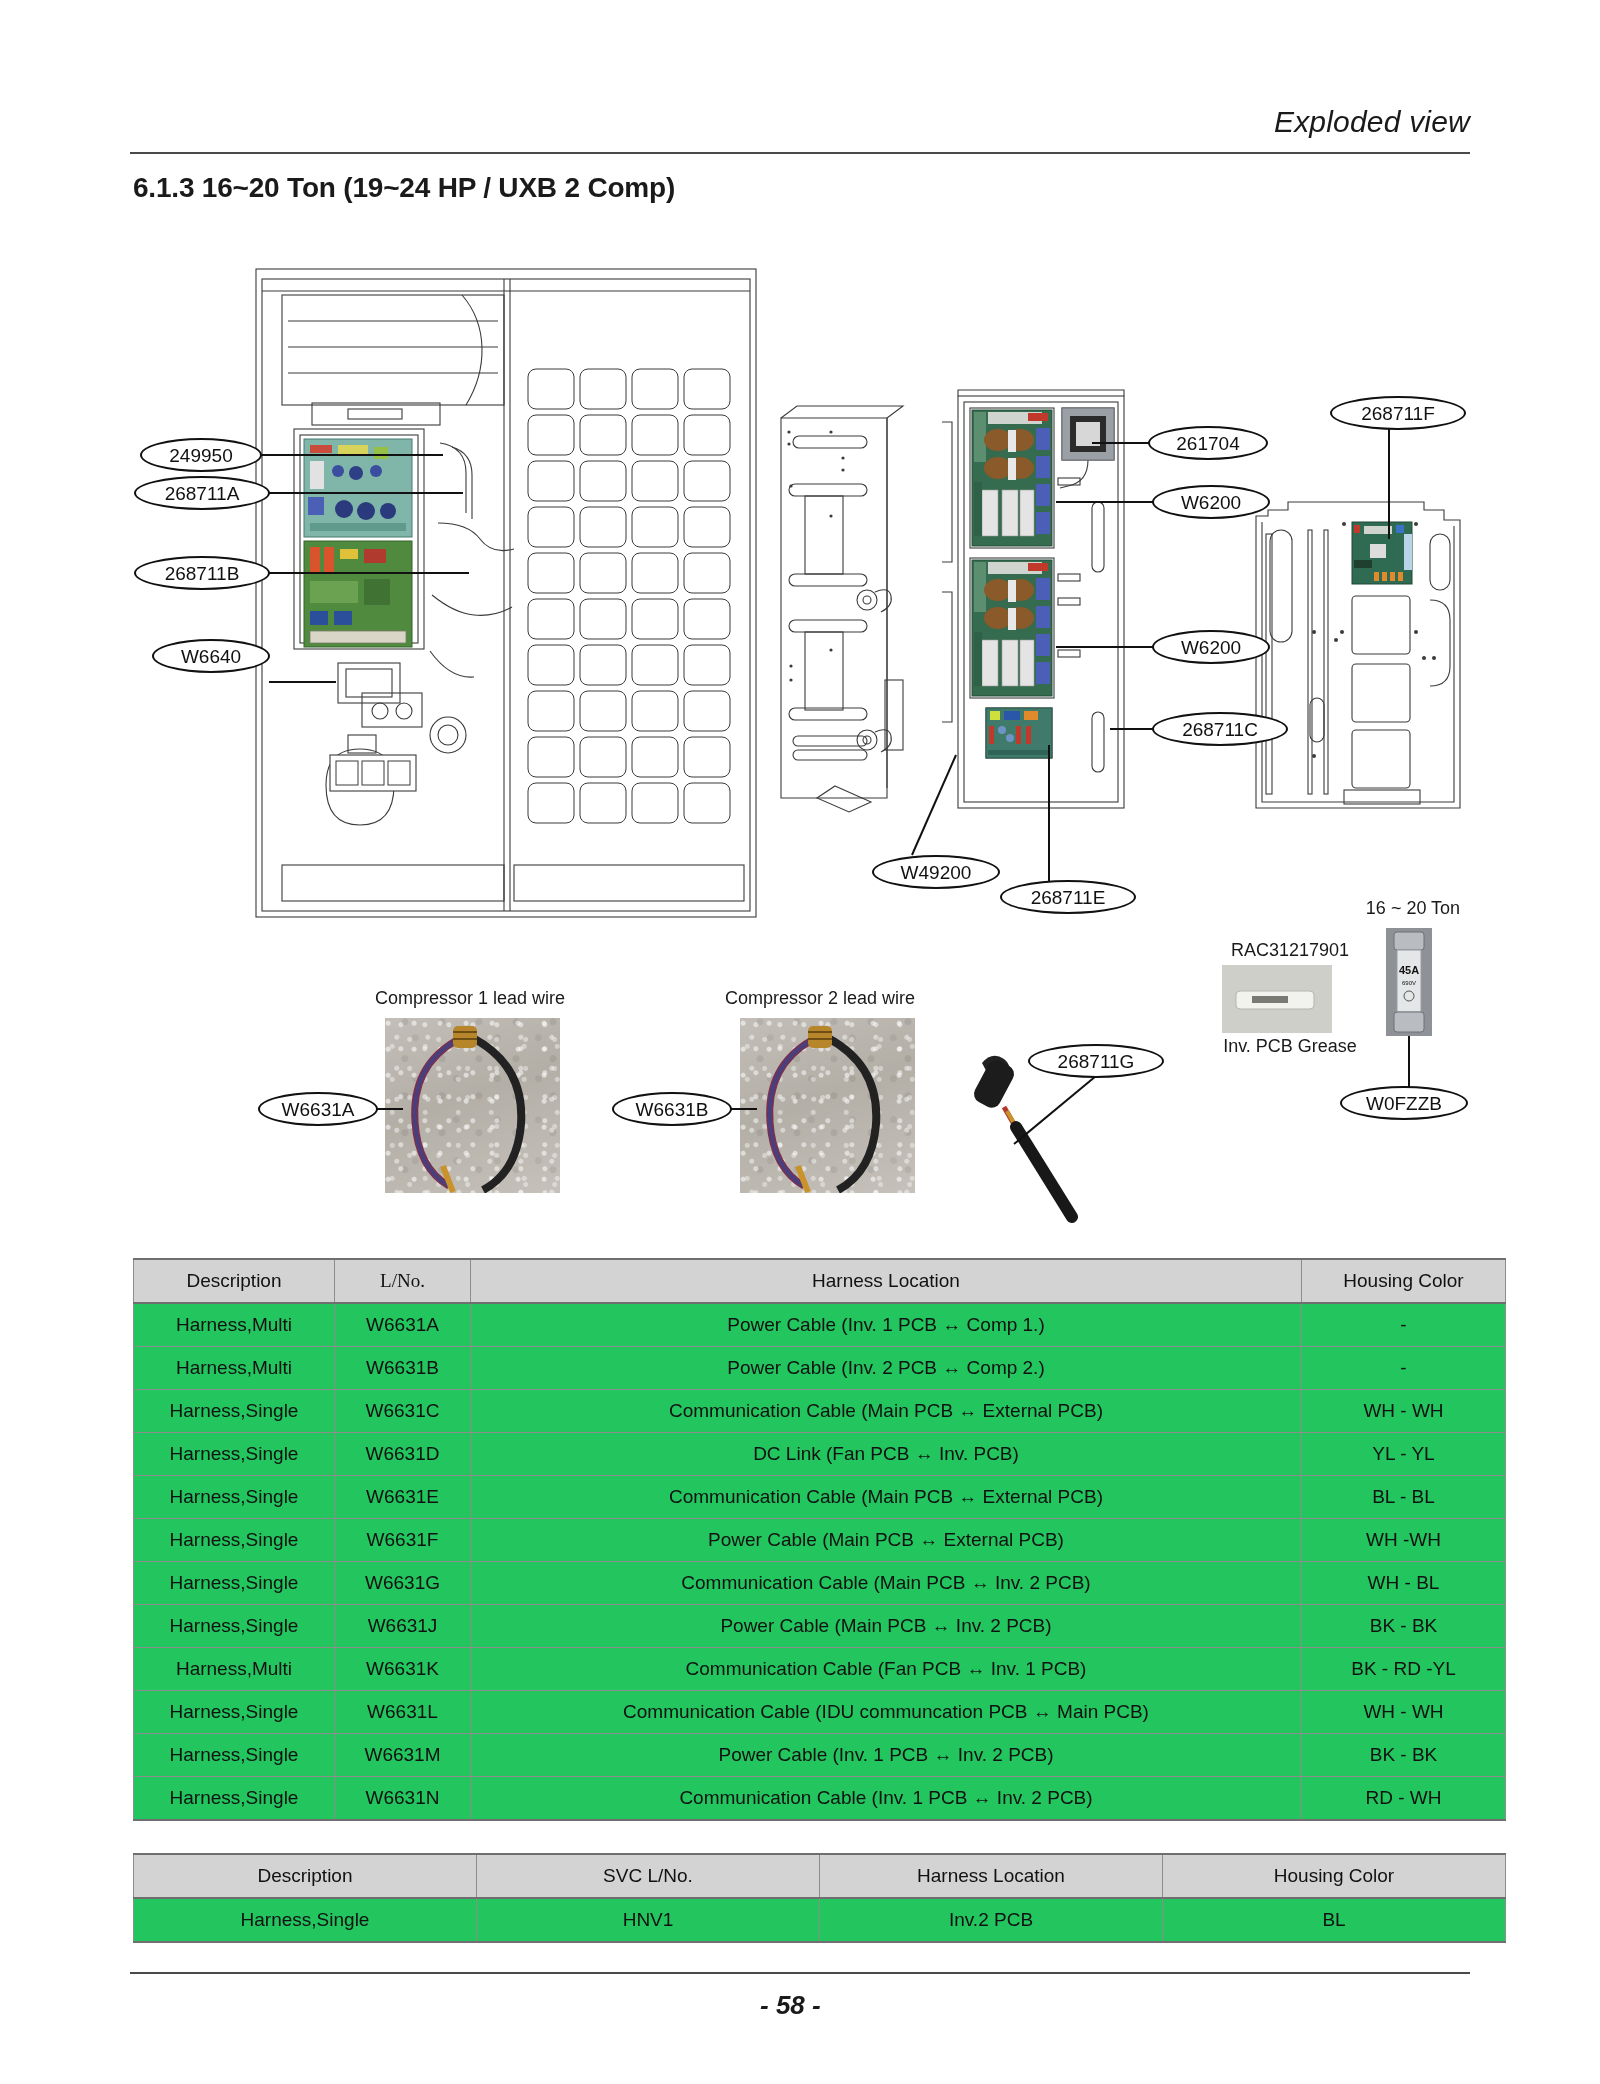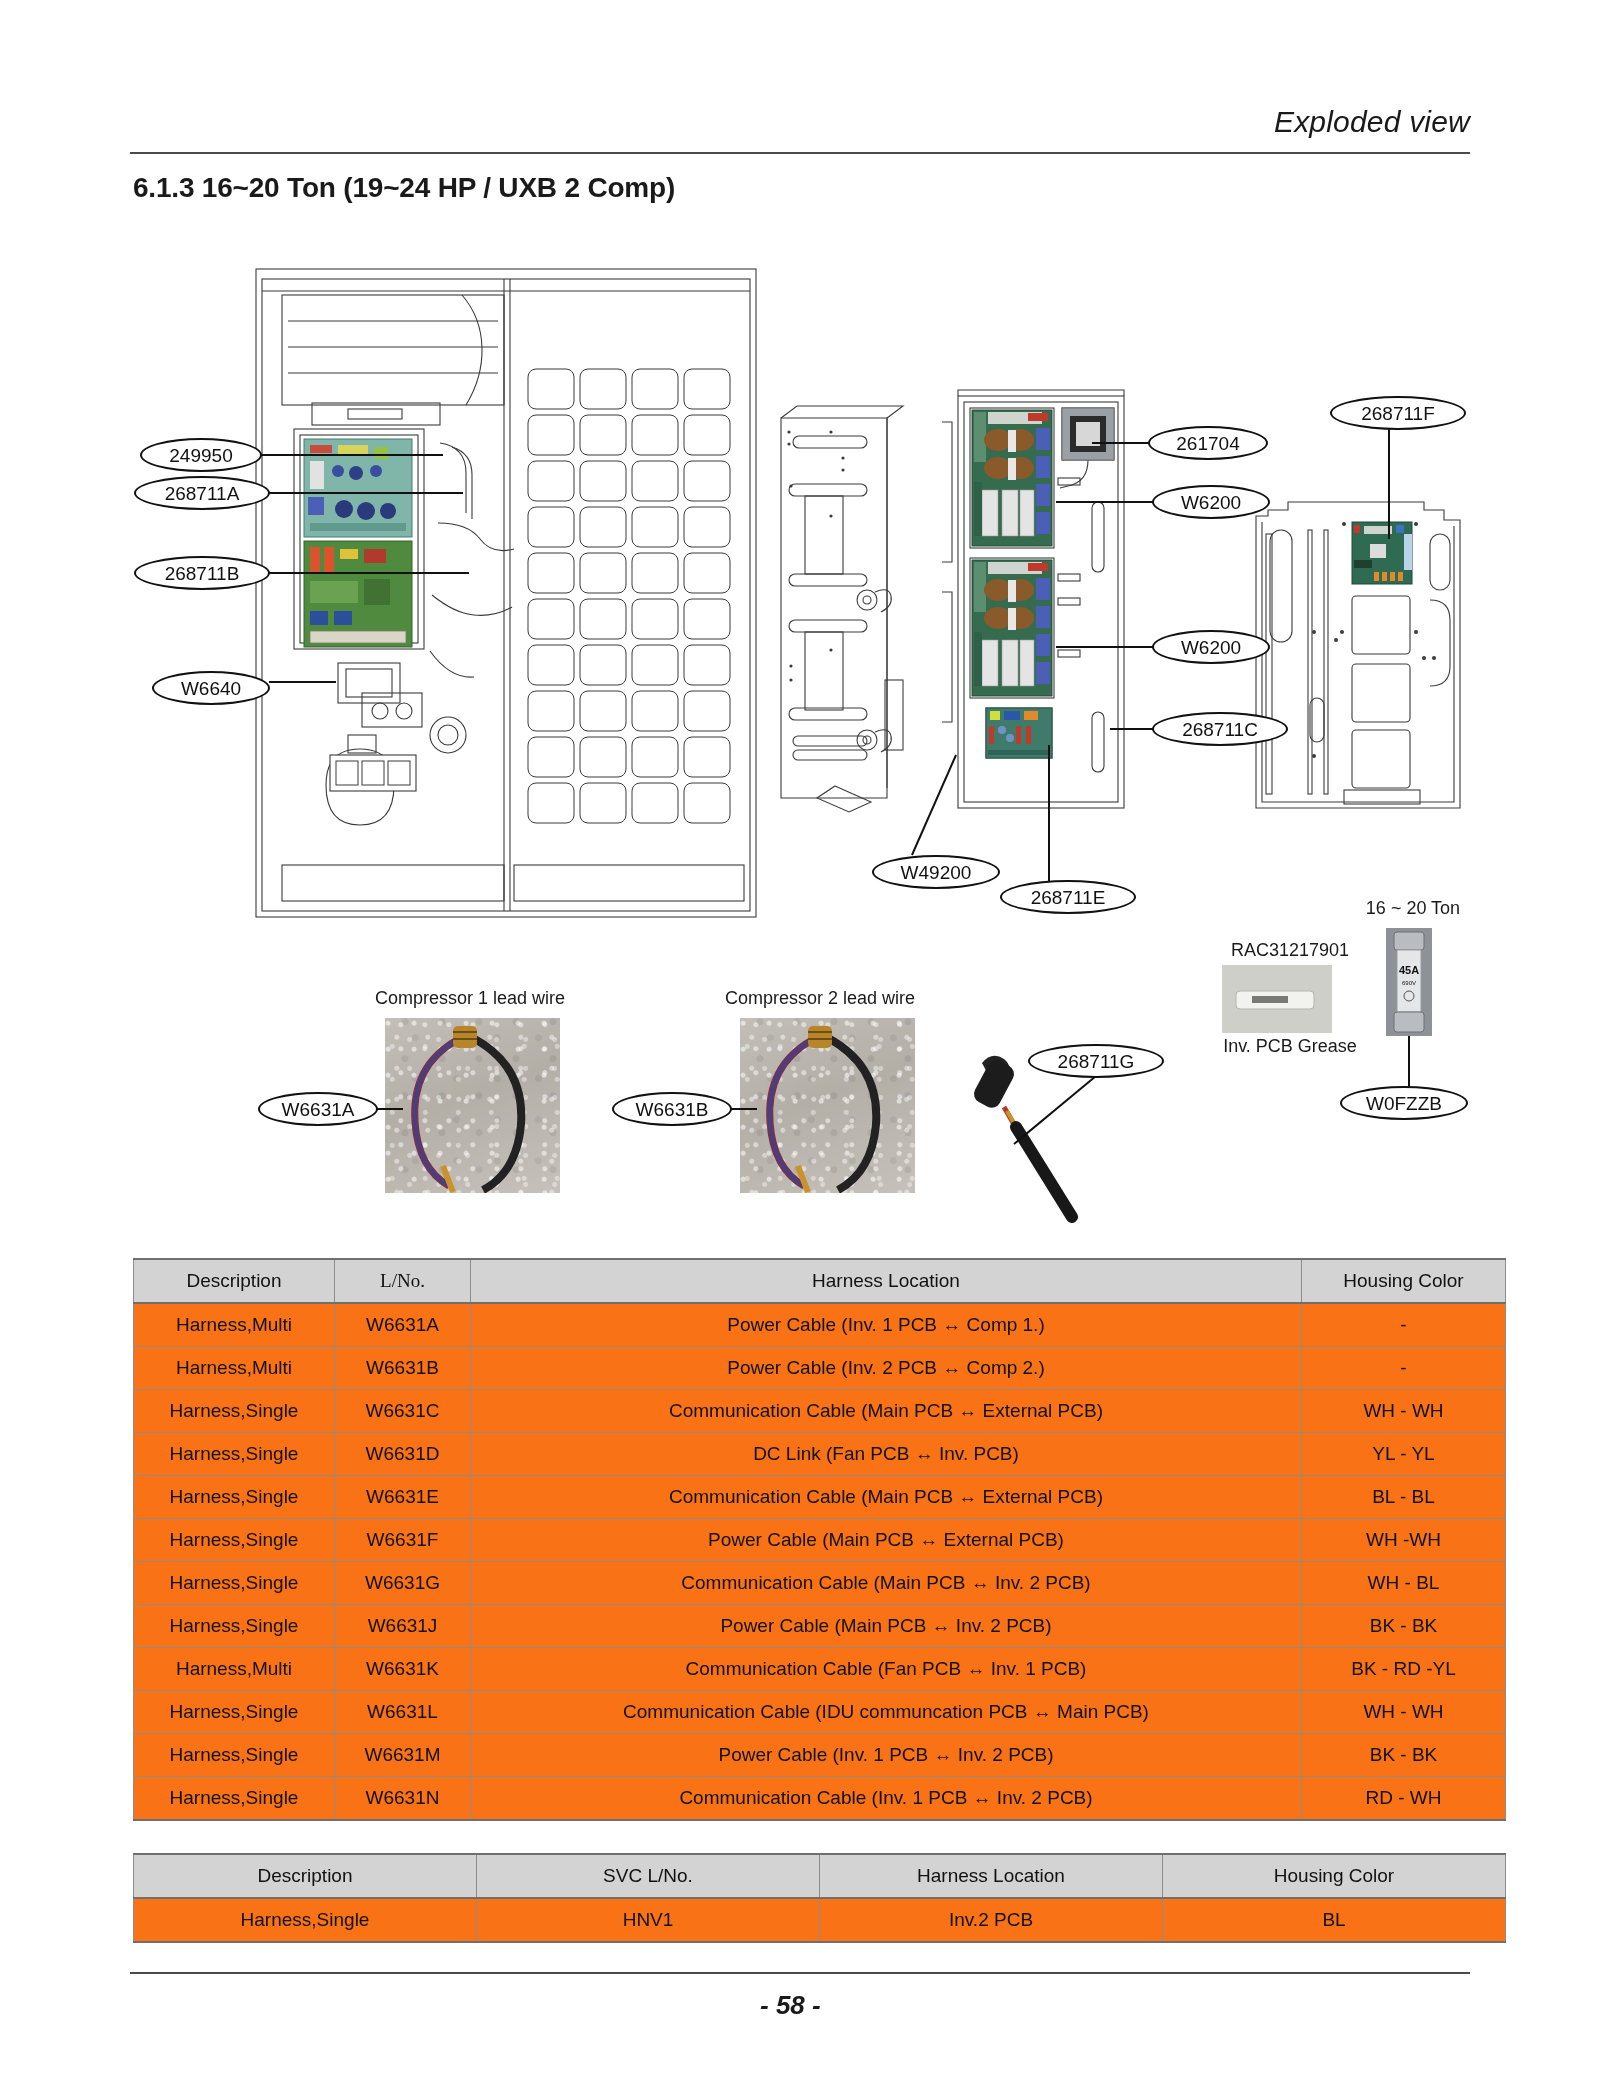--- a/index.html
+++ b/index.html
@@ -104,21 +104,21 @@
       radial-gradient(circle at 54% 10%, rgba(0,0,0,.07) 0 3px, transparent 4px),
       radial-gradient(circle at 74% 48%, rgba(0,0,0,.06) 0 3px, transparent 4px),
       linear-gradient(160deg, #c3bfb8 0%, #b3aea6 45%, #c6c2bb 100%);
     background-size: 26px 26px, 31px 31px, 24px 24px, 29px 29px, 33px 33px, 37px 37px, 41px 41px, 100% 100%;
   }
 
   
   .tbl {
     position: absolute;
     border-collapse: collapse;
-    background: #f97316;
+    background: #22c55e;
   }
   .tbl td, .tbl th {
     border: 1px solid #8d8d8d;
     font-weight: normal;
     font-size: 19px;
     color: #111;
     padding: 0;
     height: 42px;
     text-align: center;
     white-space: nowrap;
@@ -472,21 +472,21 @@
   <div class="callout" style="left:134px;top:476px;width:136px;height:34px;">
     <span>268711A</span>
   </div>
   <div class="leader h" style="left:269px;top:492px;width:194px;"></div>
 
   <div class="callout" style="left:134px;top:556px;width:136px;height:34px;">
     <span>268711B</span>
   </div>
   <div class="leader h" style="left:269px;top:572px;width:200px;"></div>
 
-  <div class="callout" style="left:152px;top:671px;width:118px;height:34px;">
+  <div class="callout" style="left:152px;top:639px;width:118px;height:34px;">
     <span>W6640</span>
   </div>
   <div class="leader h" style="left:269px;top:681px;width:67px;"></div>
 
   <div class="callout" style="left:1148px;top:426px;width:120px;height:34px;">
     <span>261704</span>
   </div>
   <div class="leader h" style="left:1092px;top:442px;width:58px;"></div>
 
   <div class="callout" style="left:1152px;top:485px;width:118px;height:34px;">

